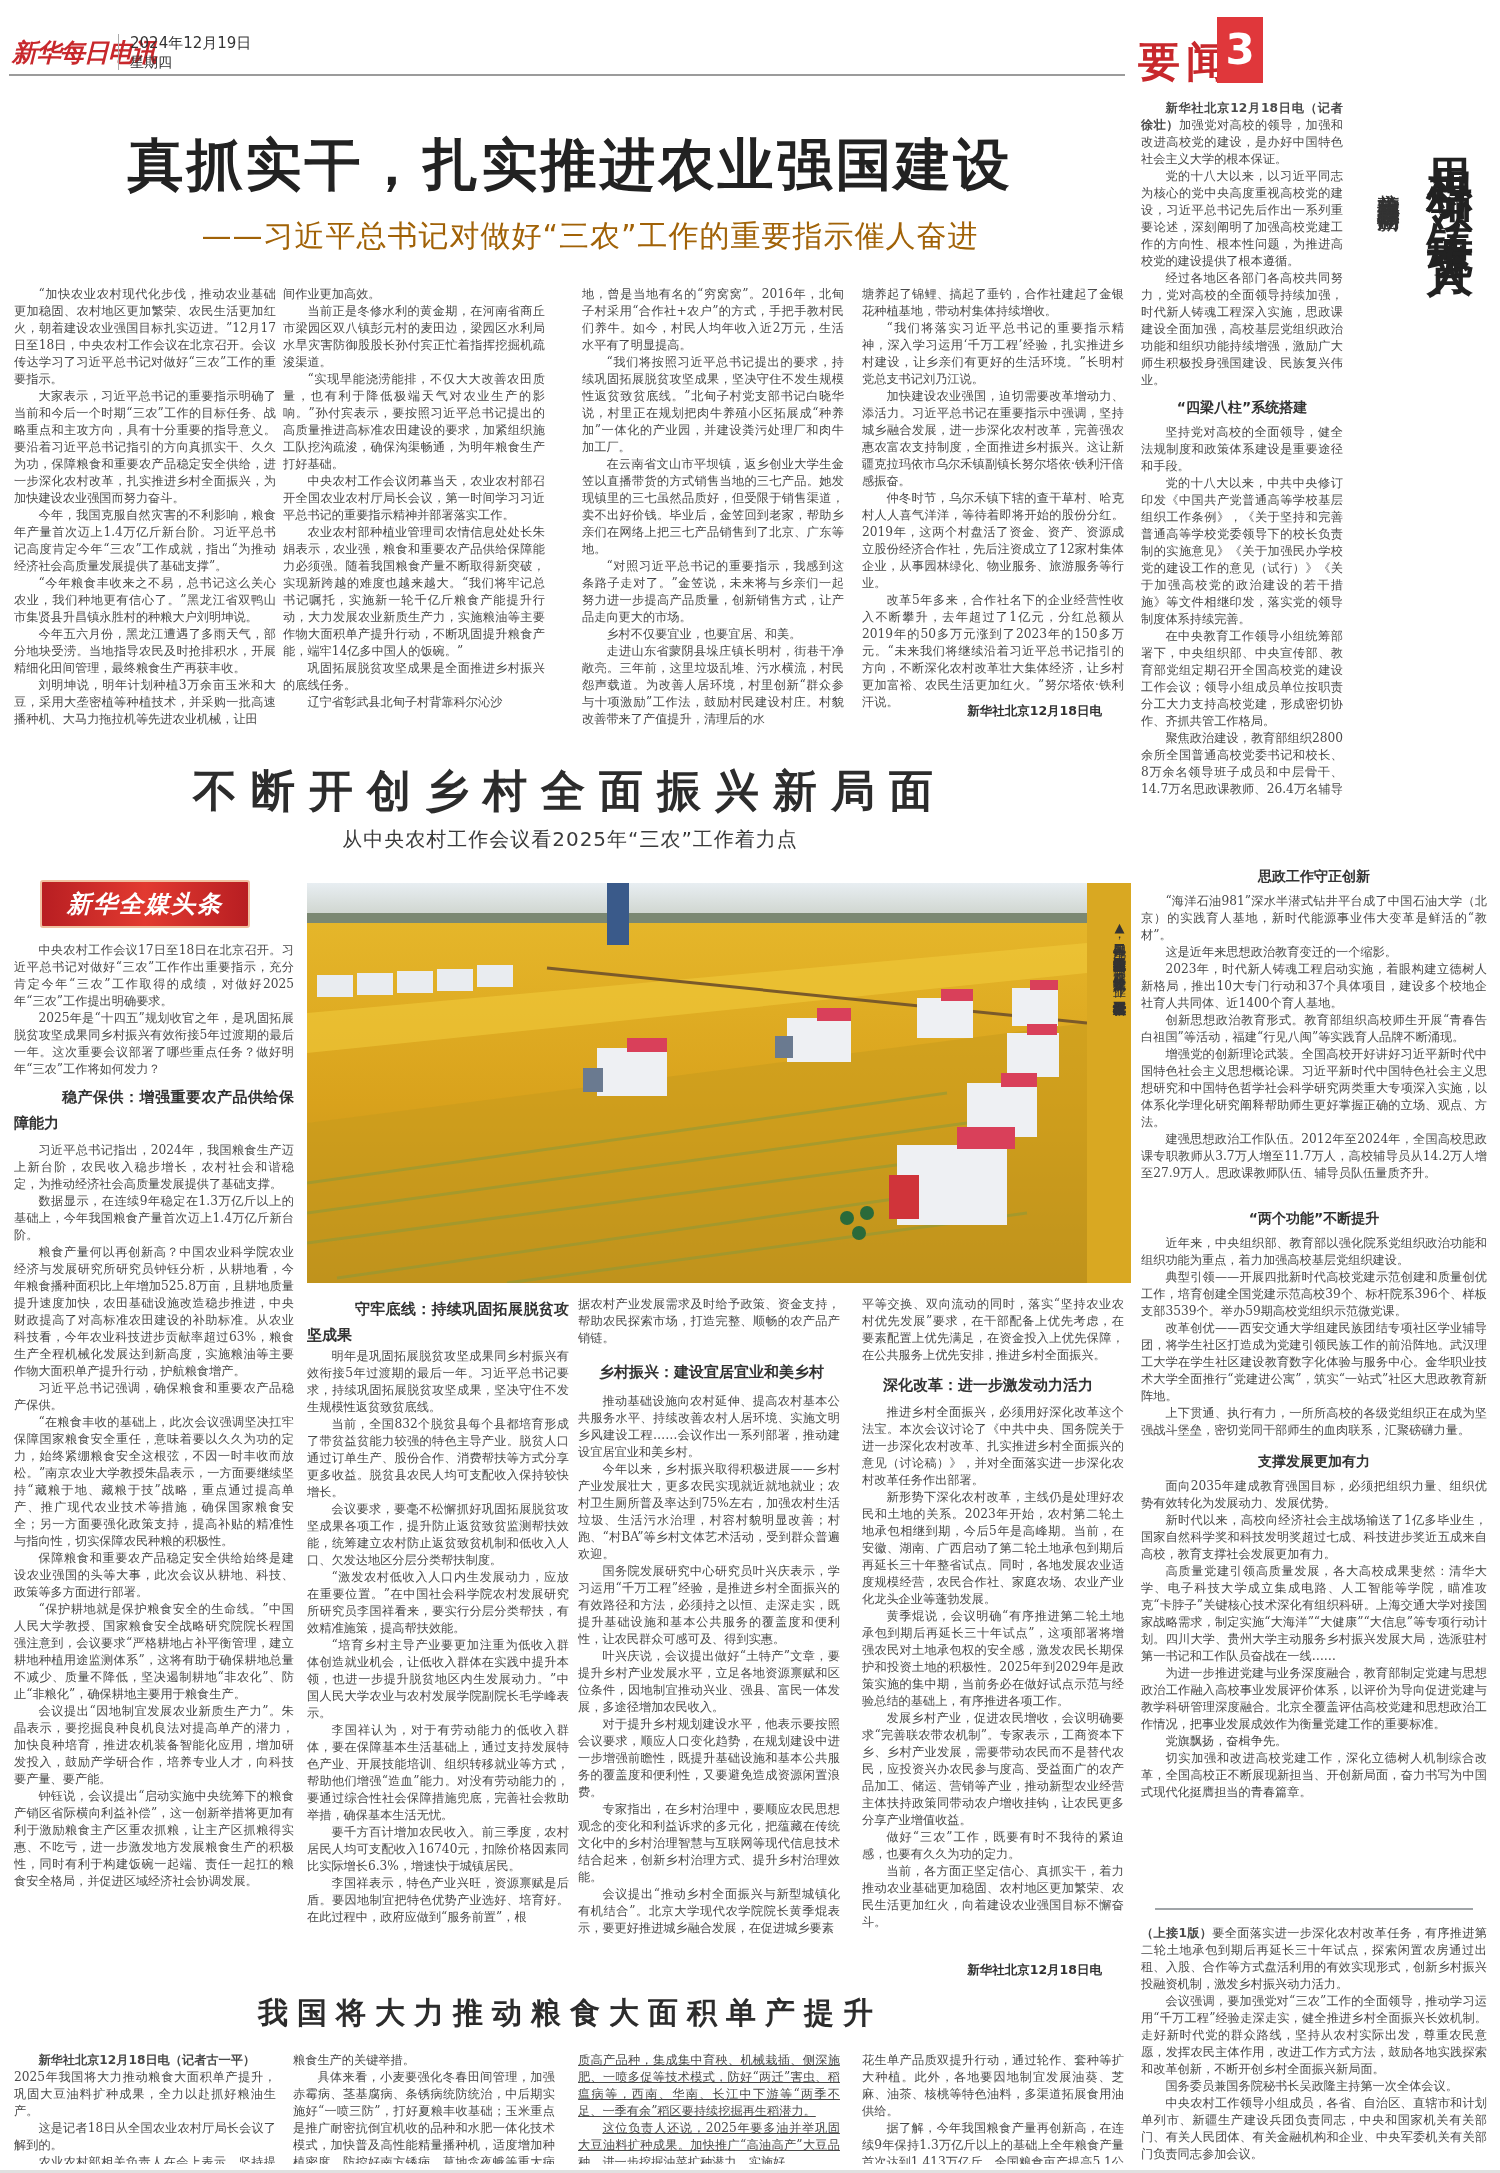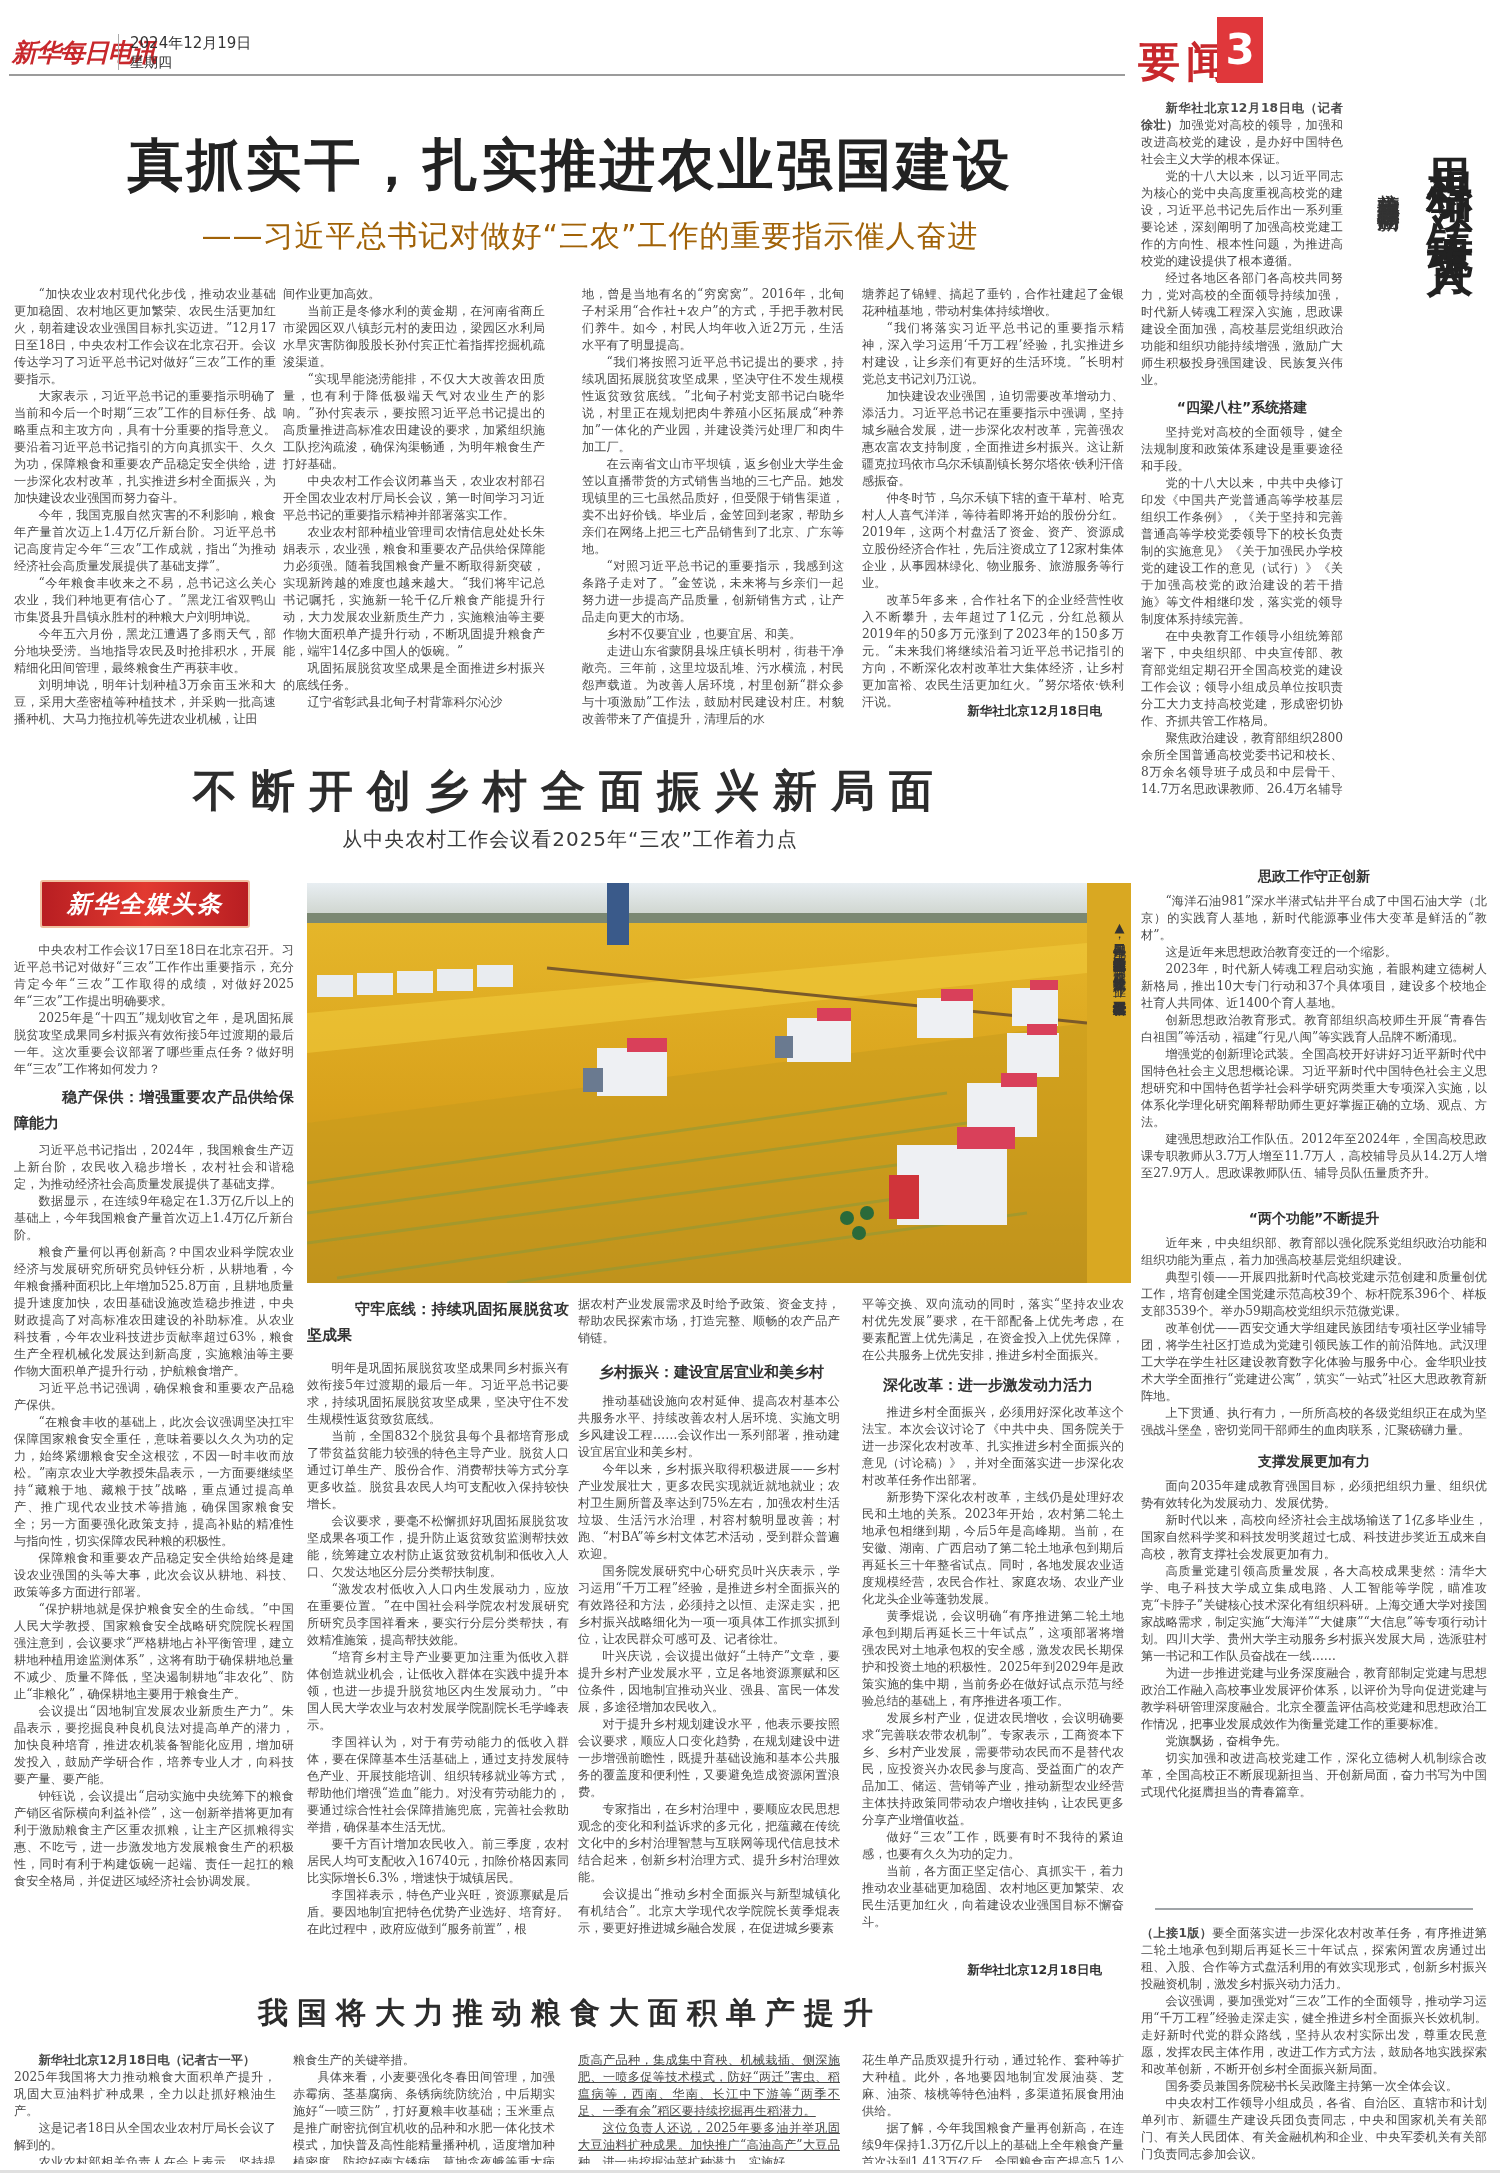--- a/index.html
+++ b/index.html
@@ -183,36 +183,36 @@
         <circle cx="552" cy="350" r="7" fill="#2a6a3a"></circle>
     </g>
   </svg>
 </div>
 <div class="abs photo-caption">
   <span>▲二〇二四年九月二十二日，在黑龙江省重要粮食产区哈尔滨市方正县的稻田中，农机开启“黑龙江秋收第一镰”作业。</span>
   <span class="photo-credit">新华社记者王松摄</span>
 </div>
 
 <div class="abs col" style="left:307px;top:1296px;width:262px;height:690px;overflow:hidden;">
-  <div class="subhead" style="text-indent:3.2em;margin-bottom:12px;">守牢底线：持续巩固拓展脱贫攻坚成果</div>
+  <div class="subhead" style="text-indent:3.2em;margin-bottom:0;">守牢底线：持续巩固拓展脱贫攻坚成果</div>
   <p>明年是巩固拓展脱贫攻坚成果同乡村振兴有效衔接5年过渡期的最后一年。习近平总书记要求，持续巩固拓展脱贫攻坚成果，坚决守住不发生规模性返贫致贫底线。</p>
   <p>当前，全国832个脱贫县每个县都培育形成了带贫益贫能力较强的特色主导产业。脱贫人口通过订单生产、股份合作、消费帮扶等方式分享更多收益。脱贫县农民人均可支配收入保持较快增长。</p>
   <p>会议要求，要毫不松懈抓好巩固拓展脱贫攻坚成果各项工作，提升防止返贫致贫监测帮扶效能，统筹建立农村防止返贫致贫机制和低收入人口、欠发达地区分层分类帮扶制度。</p>
   <p>“激发农村低收入人口内生发展动力，应放在重要位置。”在中国社会科学院农村发展研究所研究员李国祥看来，要实行分层分类帮扶，有效精准施策，提高帮扶效能。</p>
   <p>“培育乡村主导产业要更加注重为低收入群体创造就业机会，让低收入群体在实践中提升本领，也进一步提升脱贫地区内生发展动力。”中国人民大学农业与农村发展学院副院长毛学峰表示。</p>
   <p>李国祥认为，对于有劳动能力的低收入群体，要在保障基本生活基础上，通过支持发展特色产业、开展技能培训、组织转移就业等方式，帮助他们增强“造血”能力。对没有劳动能力的，要通过综合性社会保障措施兜底，完善社会救助举措，确保基本生活无忧。</p>
   <p>要千方百计增加农民收入。前三季度，农村居民人均可支配收入16740元，扣除价格因素同比实际增长6.3%，增速快于城镇居民。</p>
   <p>李国祥表示，特色产业兴旺，资源禀赋是后盾。要因地制宜把特色优势产业选好、培育好。在此过程中，政府应做到“服务前置”，根</p>
 </div>
 <div class="abs col" style="left:578px;top:1296px;width:262px;height:690px;overflow:hidden;">
   <p class="noindent">据农村产业发展需求及时给予政策、资金支持，帮助农民探索市场，打造完整、顺畅的农产品产销链。</p>
   <div class="subhead" style="text-indent:1.4em;margin:12px 0 8px;">乡村振兴：建设宜居宜业和美乡村</div>
   <p>推动基础设施向农村延伸、提高农村基本公共服务水平、持续改善农村人居环境、实施文明乡风建设工程……会议作出一系列部署，推动建设宜居宜业和美乡村。</p>
   <p>今年以来，乡村振兴取得积极进展——乡村产业发展壮大，更多农民实现就近就地就业；农村卫生厕所普及率达到75%左右，加强农村生活垃圾、生活污水治理，村容村貌明显改善；村跑、“村BA”等乡村文体艺术活动，受到群众普遍欢迎。</p>
-  <p>国务院发展研究中心研究员叶兴庆表示，学习运用“千万工程”经验，是推进乡村全面振兴的有效路径和方法，必须持之以恒、走深走实，把乡村振兴战略细化为一项一项具体工作抓实抓到位，让农民群众可感可及、记者徐壮。</p>
+  <p>国务院发展研究中心研究员叶兴庆表示，学习运用“千万工程”经验，是推进乡村全面振兴的有效路径和方法，必须持之以恒、走深走实，既提升基础设施和基本公共服务的覆盖度和便利性，让农民群众可感可及、得到实惠。</p>
   <p>叶兴庆说，会议提出做好“土特产”文章，要提升乡村产业发展水平，立足各地资源禀赋和区位条件，因地制宜推动兴业、强县、富民一体发展，多途径增加农民收入。</p>
   <p>对于提升乡村规划建设水平，他表示要按照会议要求，顺应人口变化趋势，在规划建设中进一步增强前瞻性，既提升基础设施和基本公共服务的覆盖度和便利性，又要避免造成资源闲置浪费。</p>
   <p>专家指出，在乡村治理中，要顺应农民思想观念的变化和利益诉求的多元化，把蕴藏在传统文化中的乡村治理智慧与互联网等现代信息技术结合起来，创新乡村治理方式、提升乡村治理效能。</p>
   <p>会议提出“推动乡村全面振兴与新型城镇化有机结合”。北京大学现代农学院院长黄季焜表示，要更好推进城乡融合发展，在促进城乡要素</p>
 </div>
 <div class="abs col" style="left:862px;top:1296px;width:262px;height:670px;overflow:hidden;">
   <p class="noindent">平等交换、双向流动的同时，落实“坚持农业农村优先发展”要求，在干部配备上优先考虑，在要素配置上优先满足，在资金投入上优先保障，在公共服务上优先安排，推进乡村全面振兴。</p>
   <div class="subhead" style="text-indent:1.4em;margin:8px 0 6px;">深化改革：进一步激发动力活力</div>
   <p>推进乡村全面振兴，必须用好深化改革这个法宝。本次会议讨论了《中共中央、国务院关于进一步深化农村改革、扎实推进乡村全面振兴的意见（讨论稿）》，并对全面落实进一步深化农村改革任务作出部署。</p>
   <p>新形势下深化农村改革，主线仍是处理好农民和土地的关系。2023年开始，农村第二轮土地承包相继到期，今后5年是高峰期。当前，在安徽、湖南、广西启动了第二轮土地承包到期后再延长三十年整省试点。同时，各地发展农业适度规模经营，农民合作社、家庭农场、农业产业化龙头企业等蓬勃发展。</p>

